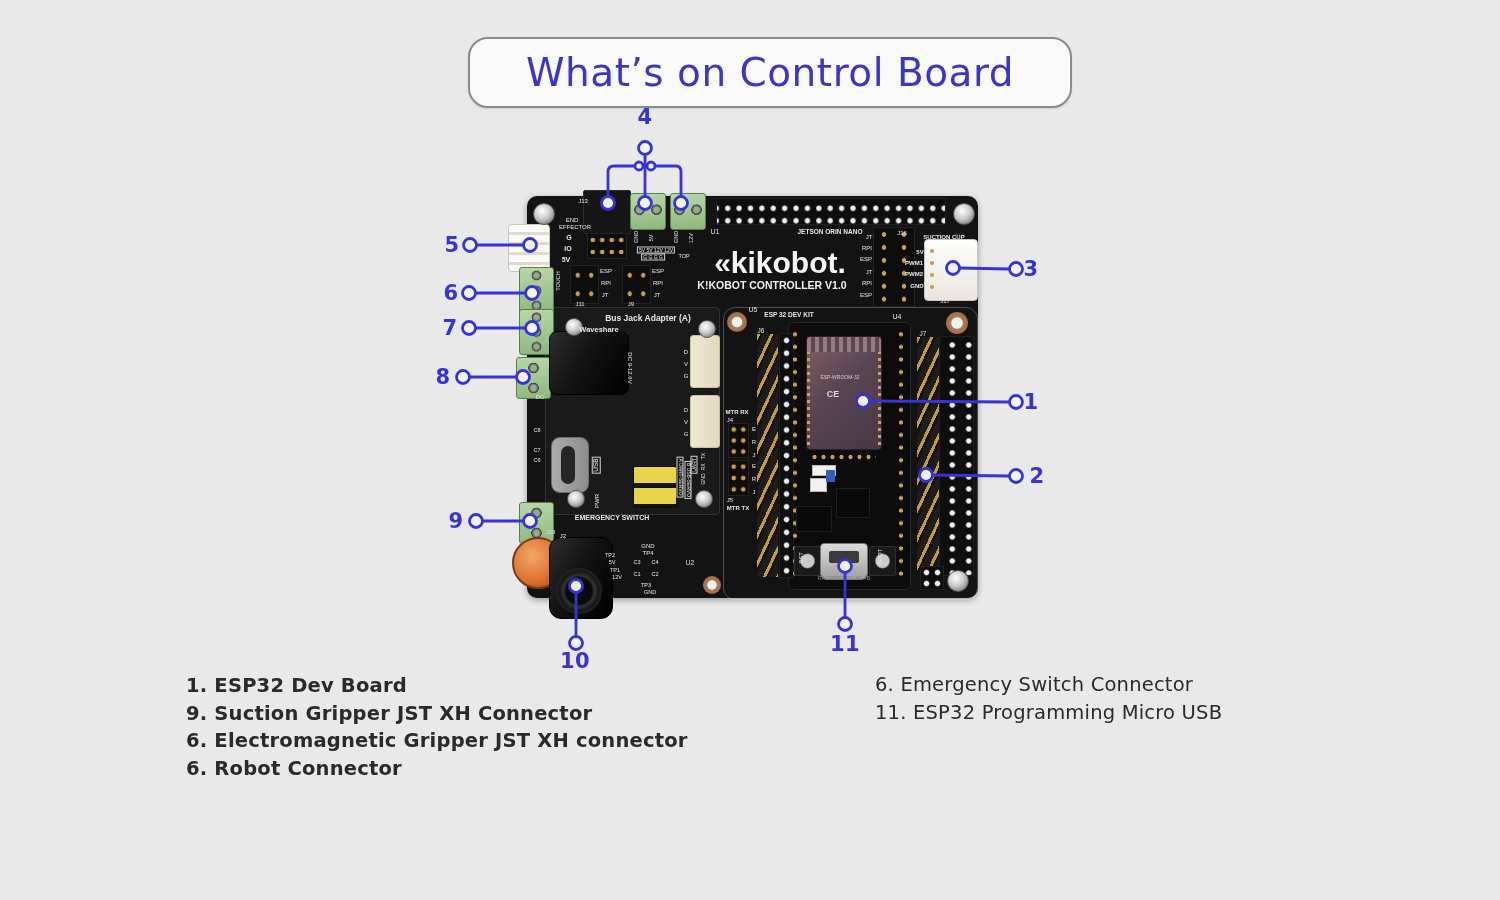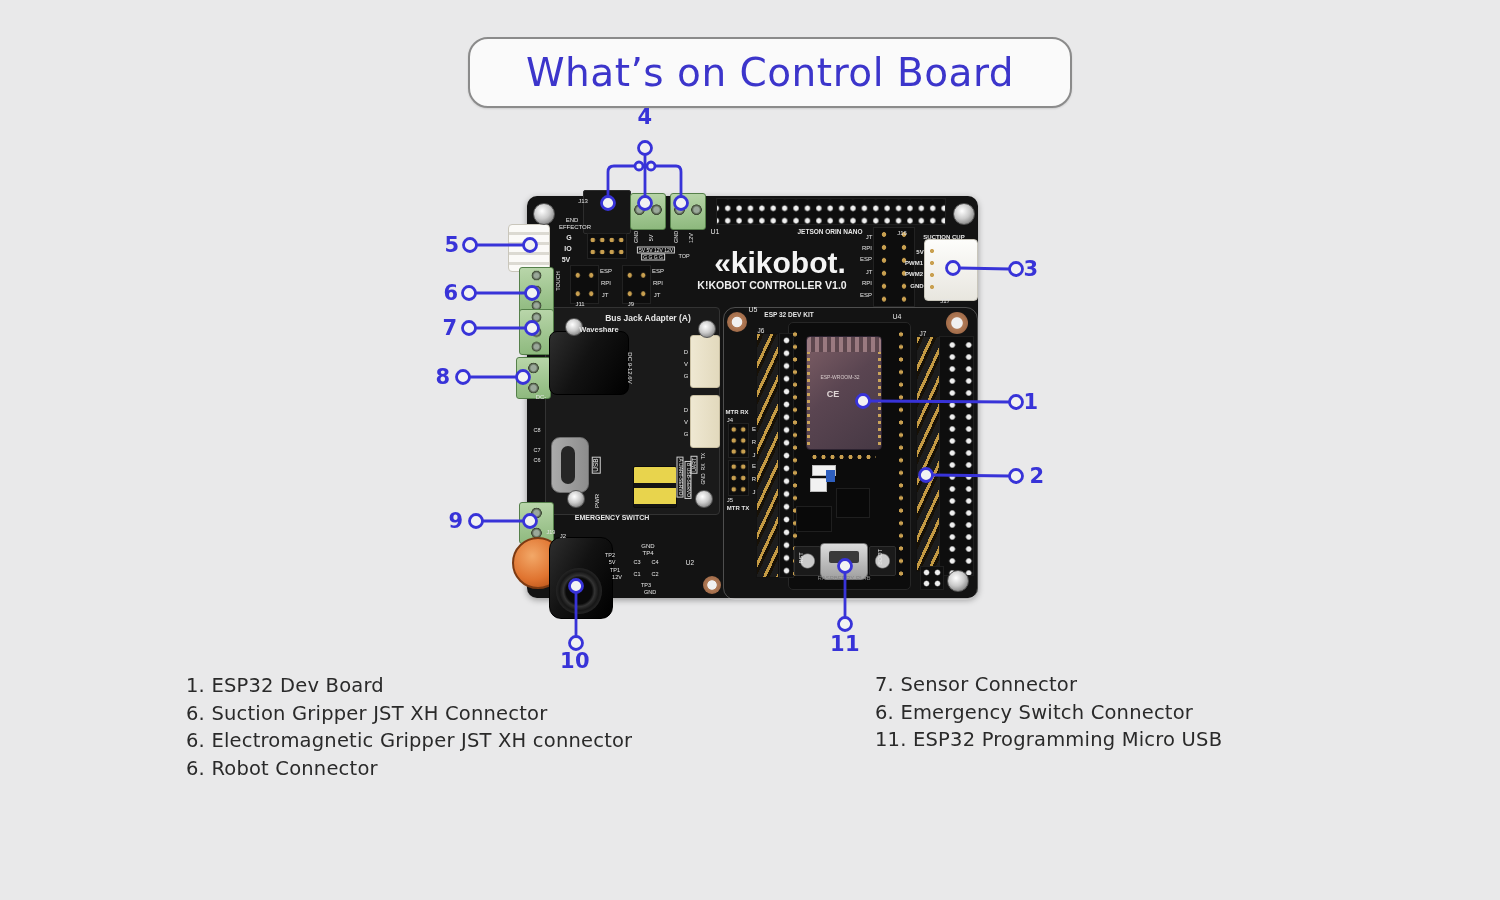--- a/index.html
+++ b/index.html
@@ -56,21 +56,21 @@
   #silk-layer,#callout-nums{position:absolute;inset:0;pointer-events:none;}
   #silk-layer span{position:absolute;white-space:nowrap;color:#e6e6e6;line-height:1;
      font-family:"Liberation Sans",sans-serif;transform:translate(-50%,-50%);}
   #callout-svg{position:absolute;inset:0;pointer-events:none;}
   .cl{stroke:var(--accent,#3833d8);stroke-width:2.8;fill:none;}
   .cc{fill:#f2f2f2;stroke:var(--accent,#3833d8);stroke-width:2.8;}
   .cnum{position:absolute;transform:translate(-50%,-50%);color:var(--accent,#3833d8);
      font-size:21px;font-weight:600;letter-spacing:.5px;}
   
   .legend{position:absolute;color:#2a2a2a;font-size:19.5px;line-height:27.6px;letter-spacing:.2px;}
-  #legend-left{left:186px;top:672px;}
+  #legend-left{left:186px;top:672px;font-weight:bold;}
   #legend-right{left:875px;top:671px;}
 </style>
 </head>
 <body>
 
 <div id="scene">
 
   <div class="title-box">
     <span>What’s on Control Board</span>
   </div>
@@ -310,23 +310,22 @@
       <span class="cnum" style="left: 451px; top: 293px;">6</span>
       <span class="cnum" style="left: 450px; top: 328px;">7</span>
       <span class="cnum" style="left: 443px; top: 377px;">8</span>
       <span class="cnum" style="left: 456px; top: 521px;">9</span>
       <span class="cnum" style="left: 575px; top: 661px;">10</span>
       <span class="cnum" style="left: 845px; top: 644px;">11</span>
     </div>
 
   <div id="legend-left" class="legend">
       <div>1. ESP32 Dev Board</div>
-      <div>6. Suction Gripper JST XH Connector</div>
+      <div>9. Suction Gripper JST XH Connector</div>
       <div>6. Electromagnetic Gripper JST XH connector</div>
       <div>6. Robot Connector</div>
     </div>
   <div id="legend-right" class="legend">
-      <div>7. Sensor Connector</div>
       <div>6. Emergency Switch Connector</div>
       <div>11. ESP32 Programming Micro USB</div>
     </div>
 
 </div>
 
 </body></html>

